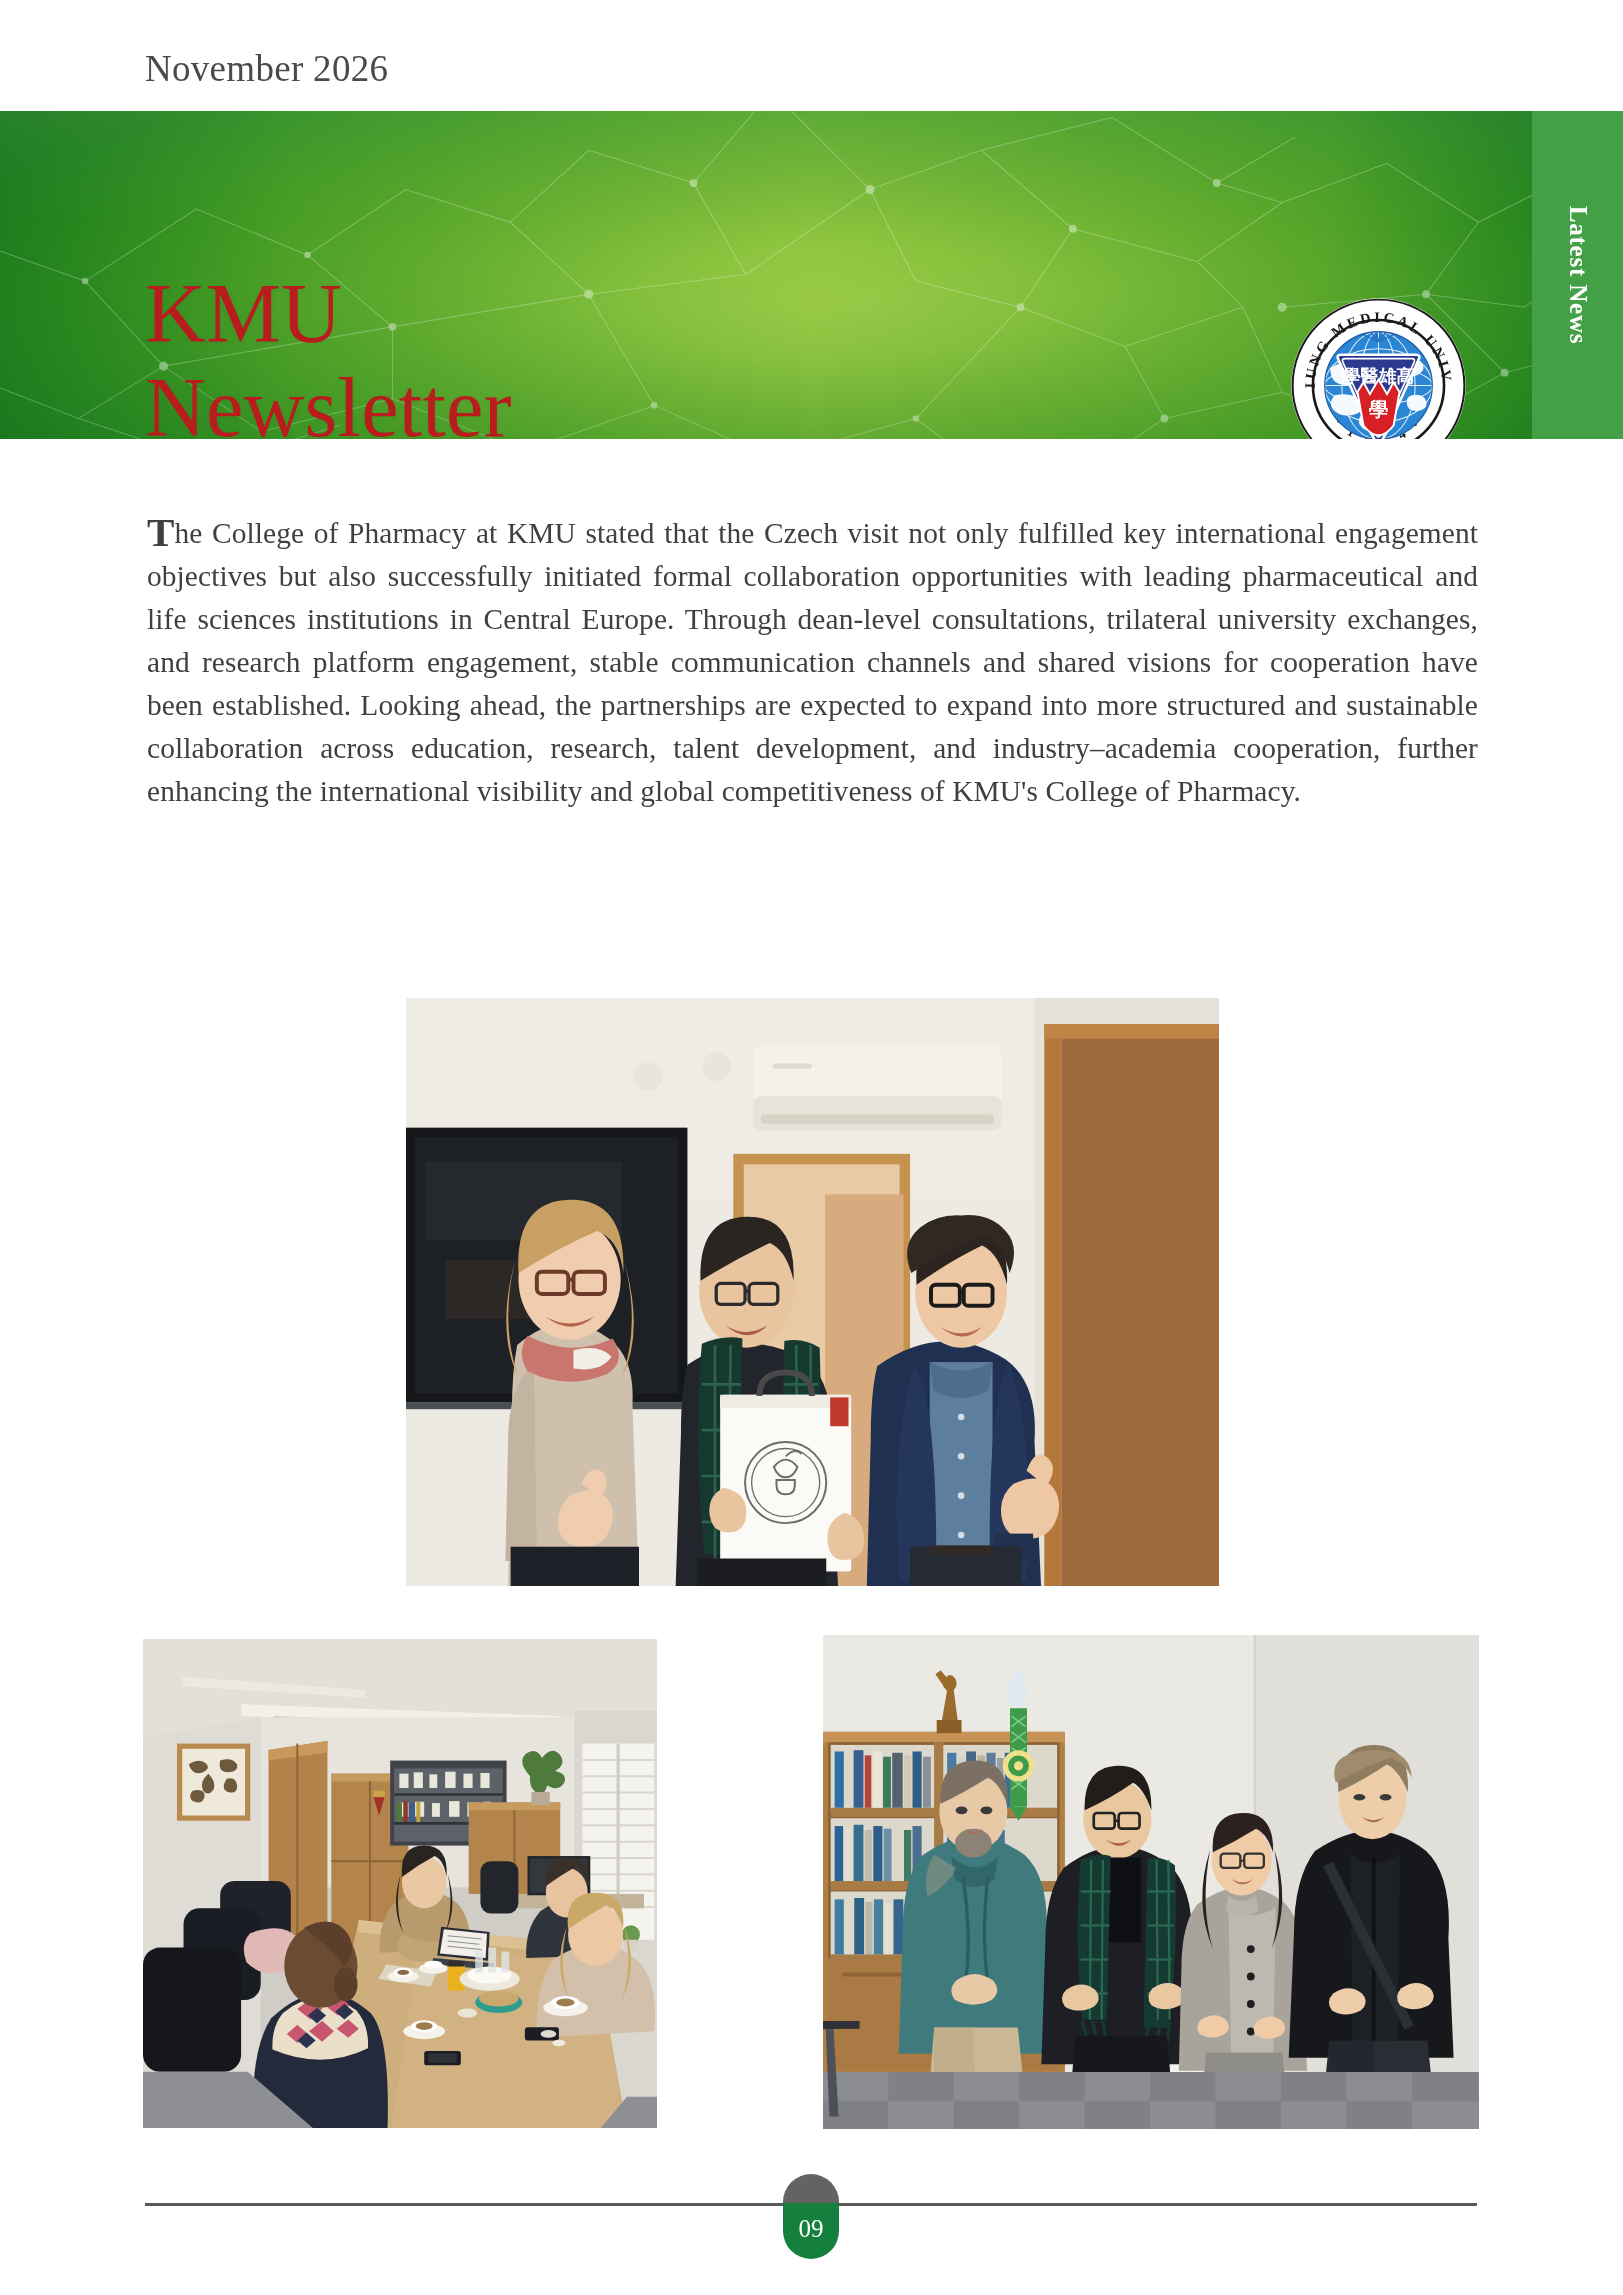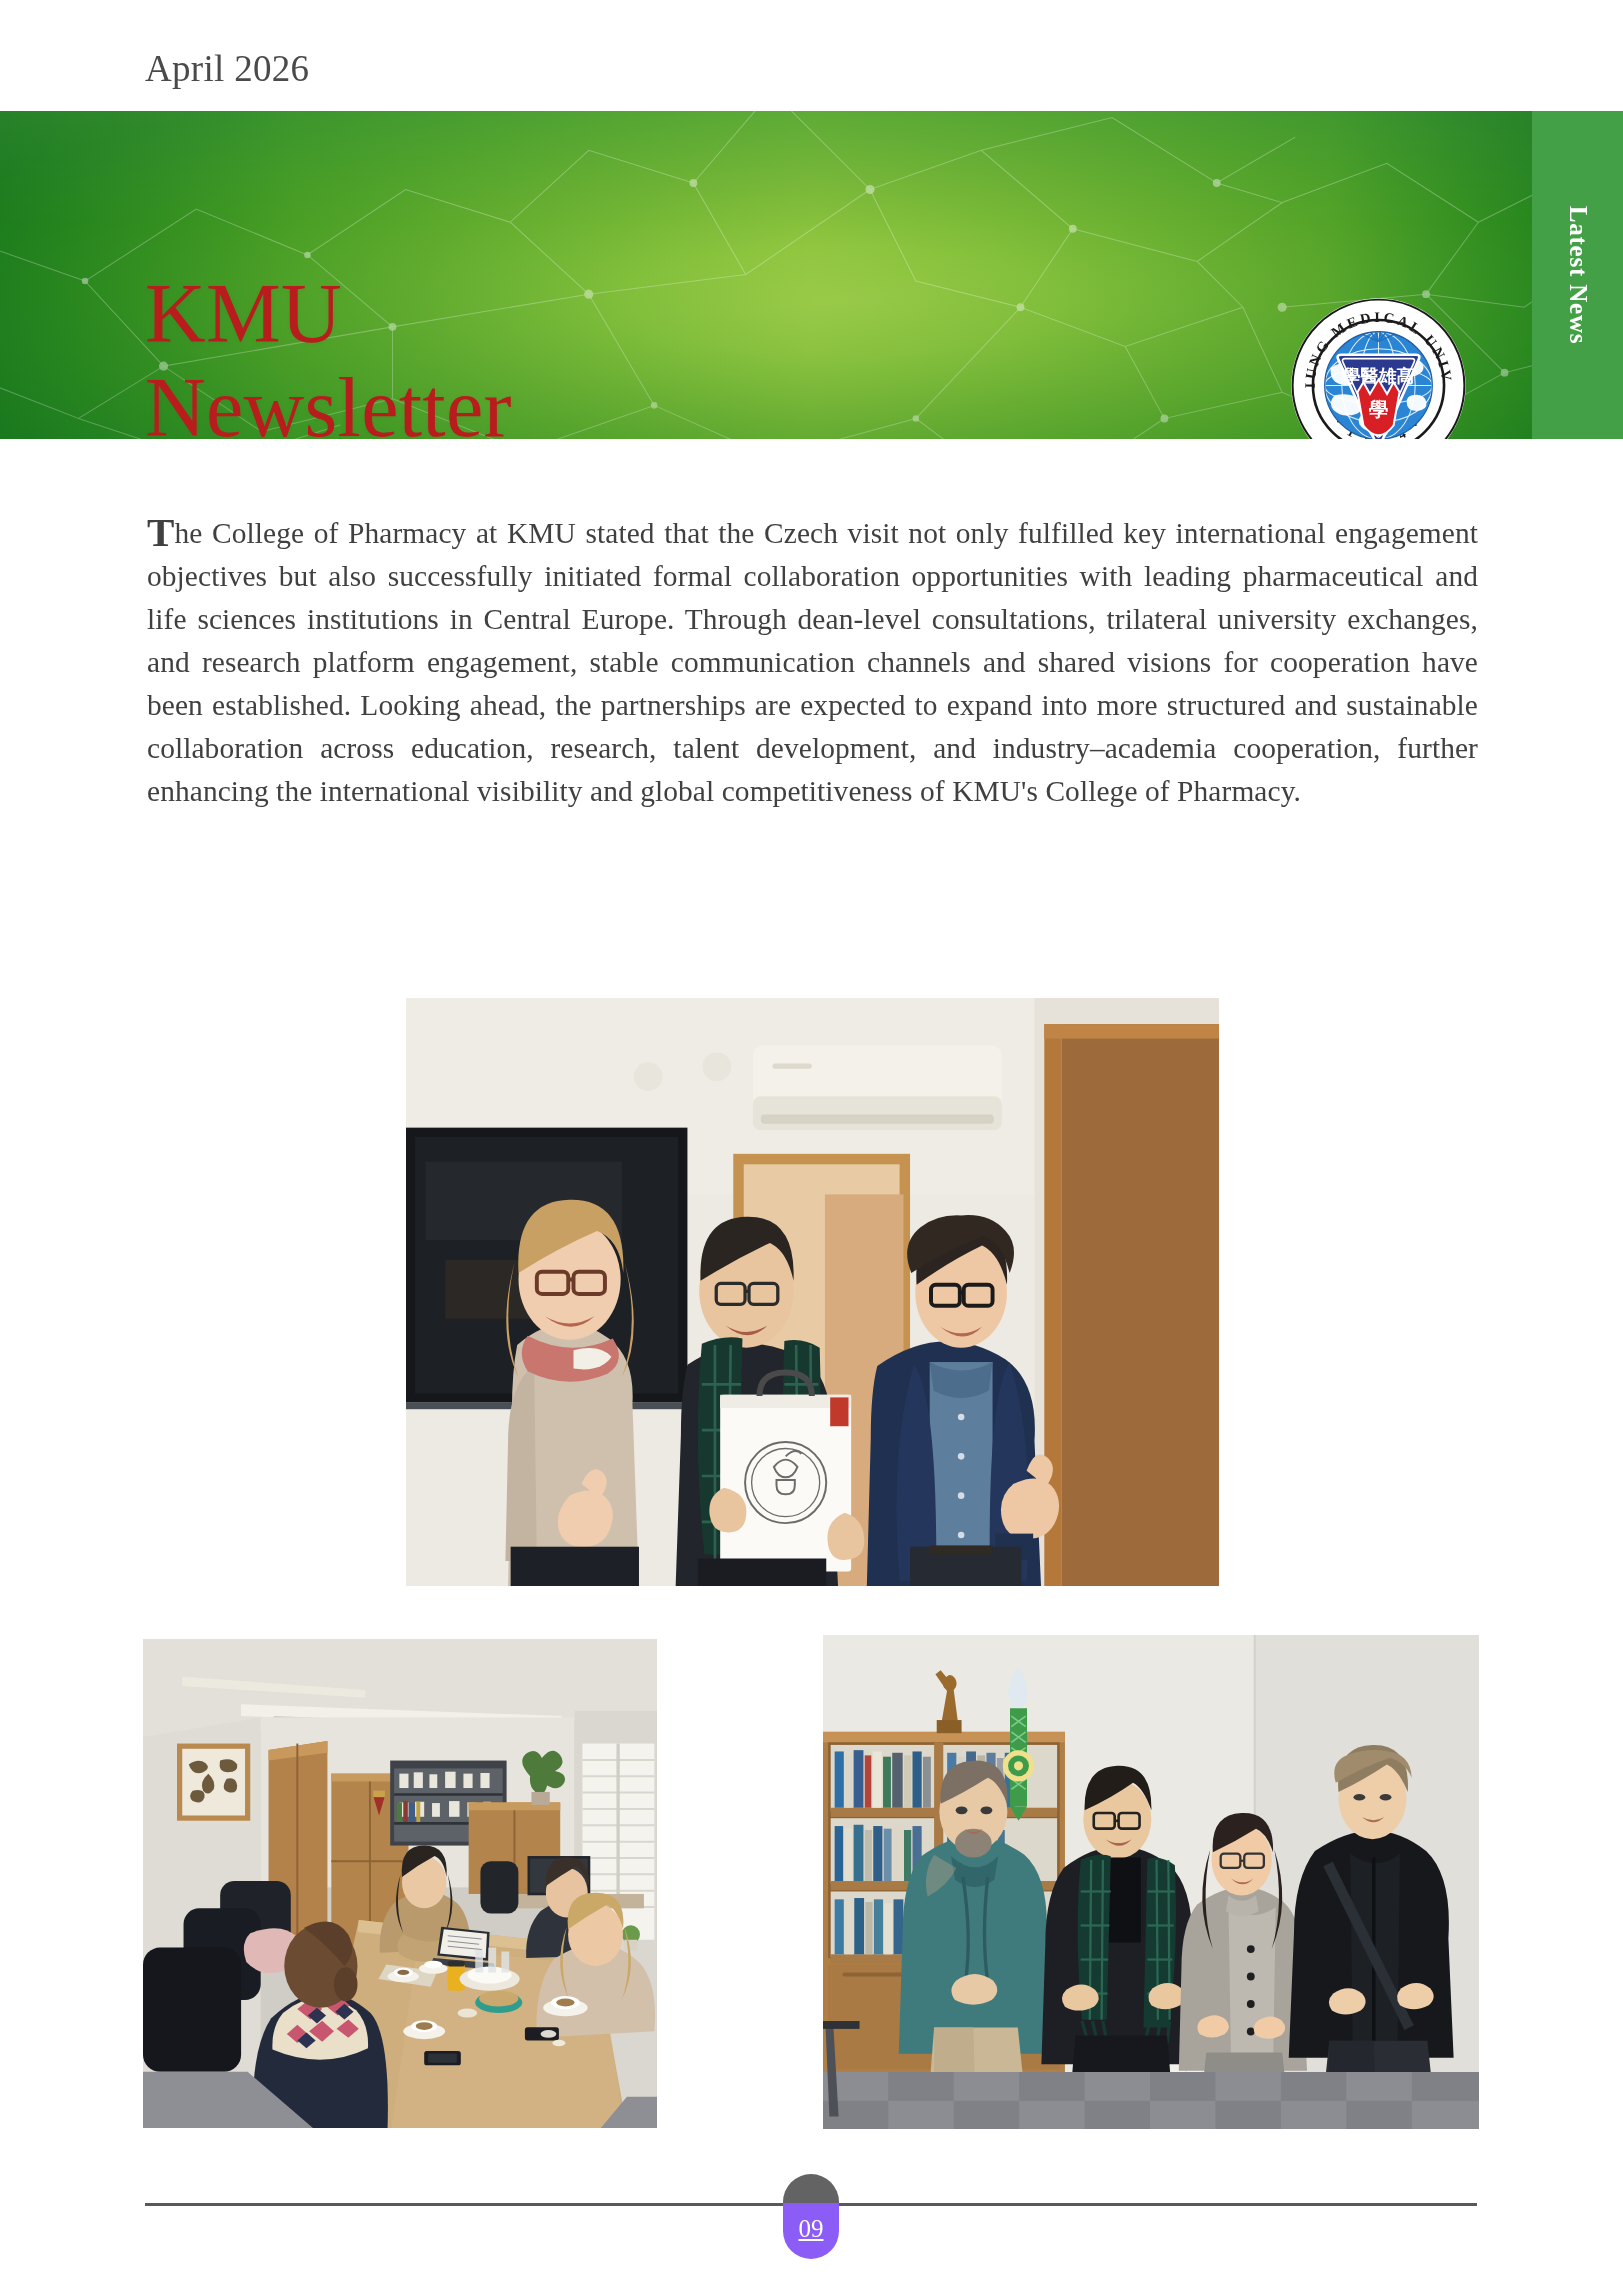--- a/index.html
+++ b/index.html
@@ -145,45 +145,44 @@
     height: 2.6px;
     background: #595959;
   }
   #page-number {
     position: absolute;
     left: 783px;
     top: 2203px;
     width: 56px;
     height: 56px;
     border-radius: 0 0 28px 28px;
-    background: #8b5cf6;
+    background: #15803d;
     color: #ffffff;
     font-family: "Liberation Serif", serif;
     font-size: 25px;
     display: flex;
     align-items: center;
     justify-content: center;
     padding-bottom: 3.9px;
     box-sizing: border-box;
-    text-decoration: underline;
   }
   #page-number-top {
     position: absolute;
     left: 783px;
     top: 2174px;
     width: 56px;
     height: 29.4px;
     border-radius: 28px 28px 0 0;
     background: #636363;
   }
 </style>
 </head>
 <body>
 
-<div id="issue-date">April 2026</div>
+<div id="issue-date">November 2026</div>
 
 <div id="masthead">
   <div id="masthead-bg"></div>
 
   <svg id="masthead-net" viewBox="0 0 2481 502" preserveAspectRatio="none">
     <g stroke="#ffffff" stroke-width="1.6" fill="none" opacity="0.5">
       <path d="M1180 -30 L1330 120 L1500 60 L1640 180 L1560 300 L1400 260 L1330 120"></path>
       <path d="M1500 60 L1700 10 L1860 110 L1980 40"></path>
       <path d="M1640 180 L1830 230 L1960 140 L1860 110"></path>
       <path d="M1560 300 L1720 360 L1900 300 L1830 230"></path>

